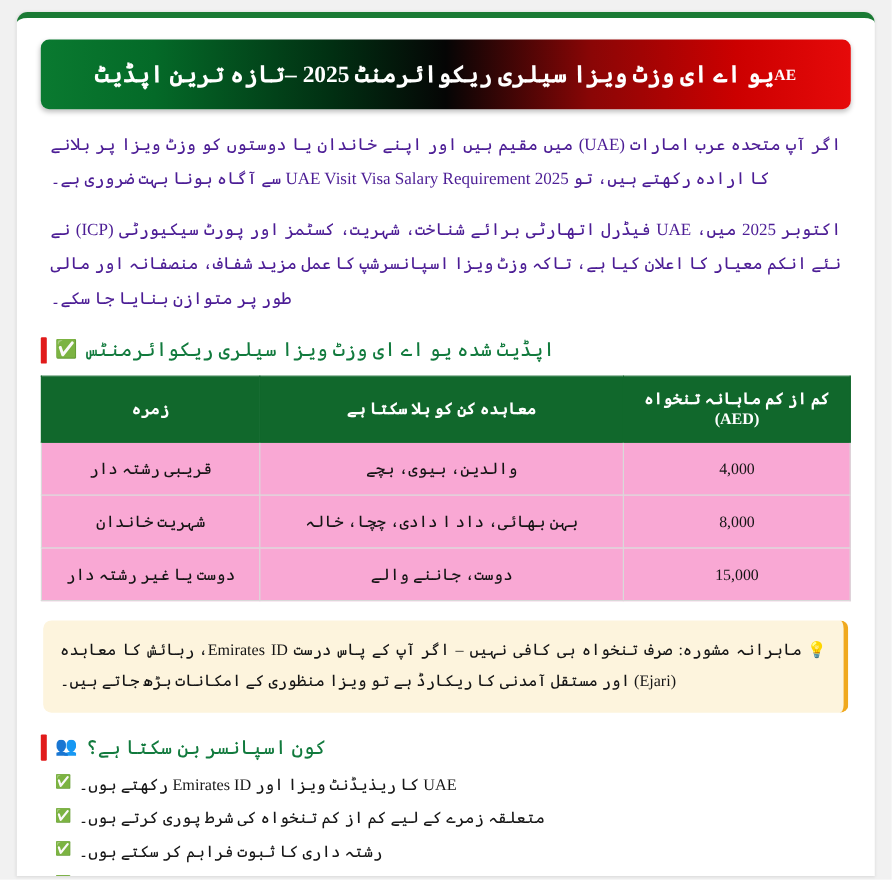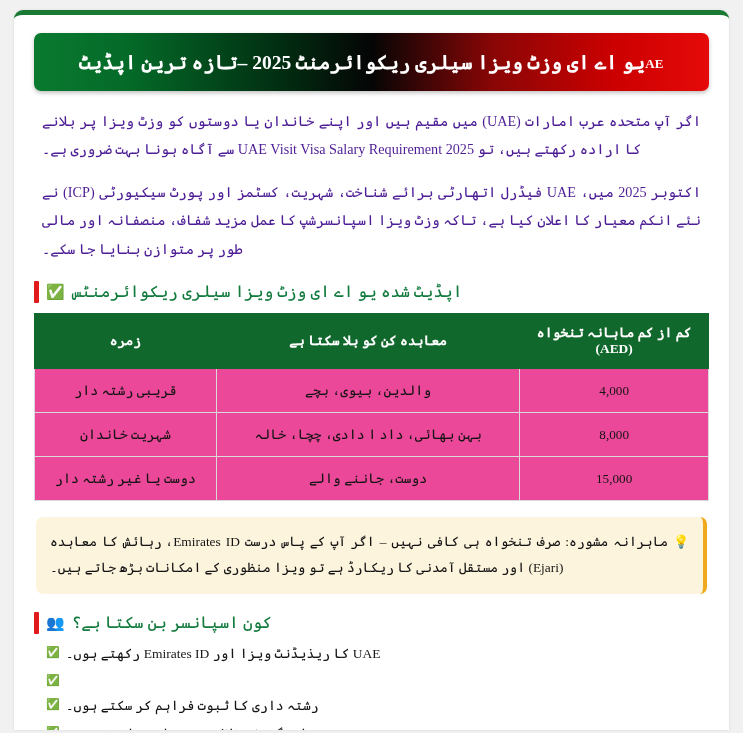--- a/index.html
+++ b/index.html
@@ -121,21 +121,21 @@
     padding: 11px 6px;
     text-align: center;
     border: 1px solid #11682c;
   }
   .sal-table td {
     border: 1px solid #d9d9d9;
     padding: 13px 6px;
     text-align: center;
     font-size: 13.6px;
     color: #141414;
-    background: #ec4899;
+    background: #f9a8d4;
   }
   .sal-table td.num {
     font-family: "Liberation Serif", serif;
     font-size: 13.2px;
   }
   .col-cat   { width: 27%; }
   .col-who   { width: 45%; }
   .col-sal   { width: 28%; }
 
   
@@ -242,20 +242,21 @@
       <span class="head-emoji">👥</span>
       <span class="head-text">کون اسپانسر بن سکتا ہے؟</span>
     </div>
 
     <ul class="check-list">
       <li>
         <span class="ctext">UAE کا ریذیڈنٹ ویزا اور Emirates ID رکھتے ہوں۔</span>
         <span class="tick">✅</span>
       </li>
       <li>
+        <span class="ctext">متعلقہ زمرے کے لیے کم از کم تنخواہ کی شرط پوری کرتے ہوں۔</span>
         <span class="tick">✅</span>
       </li>
       <li>
         <span class="ctext">رشتہ داری کا ثبوت فراہم کر سکتے ہوں۔</span>
         <span class="tick">✅</span>
       </li>
       <li>
         <span class="ctext">امیگریشن خلاف ورزی یا جرمانہ نہ ہو۔</span>
         <span class="tick">✅</span>
       </li>

